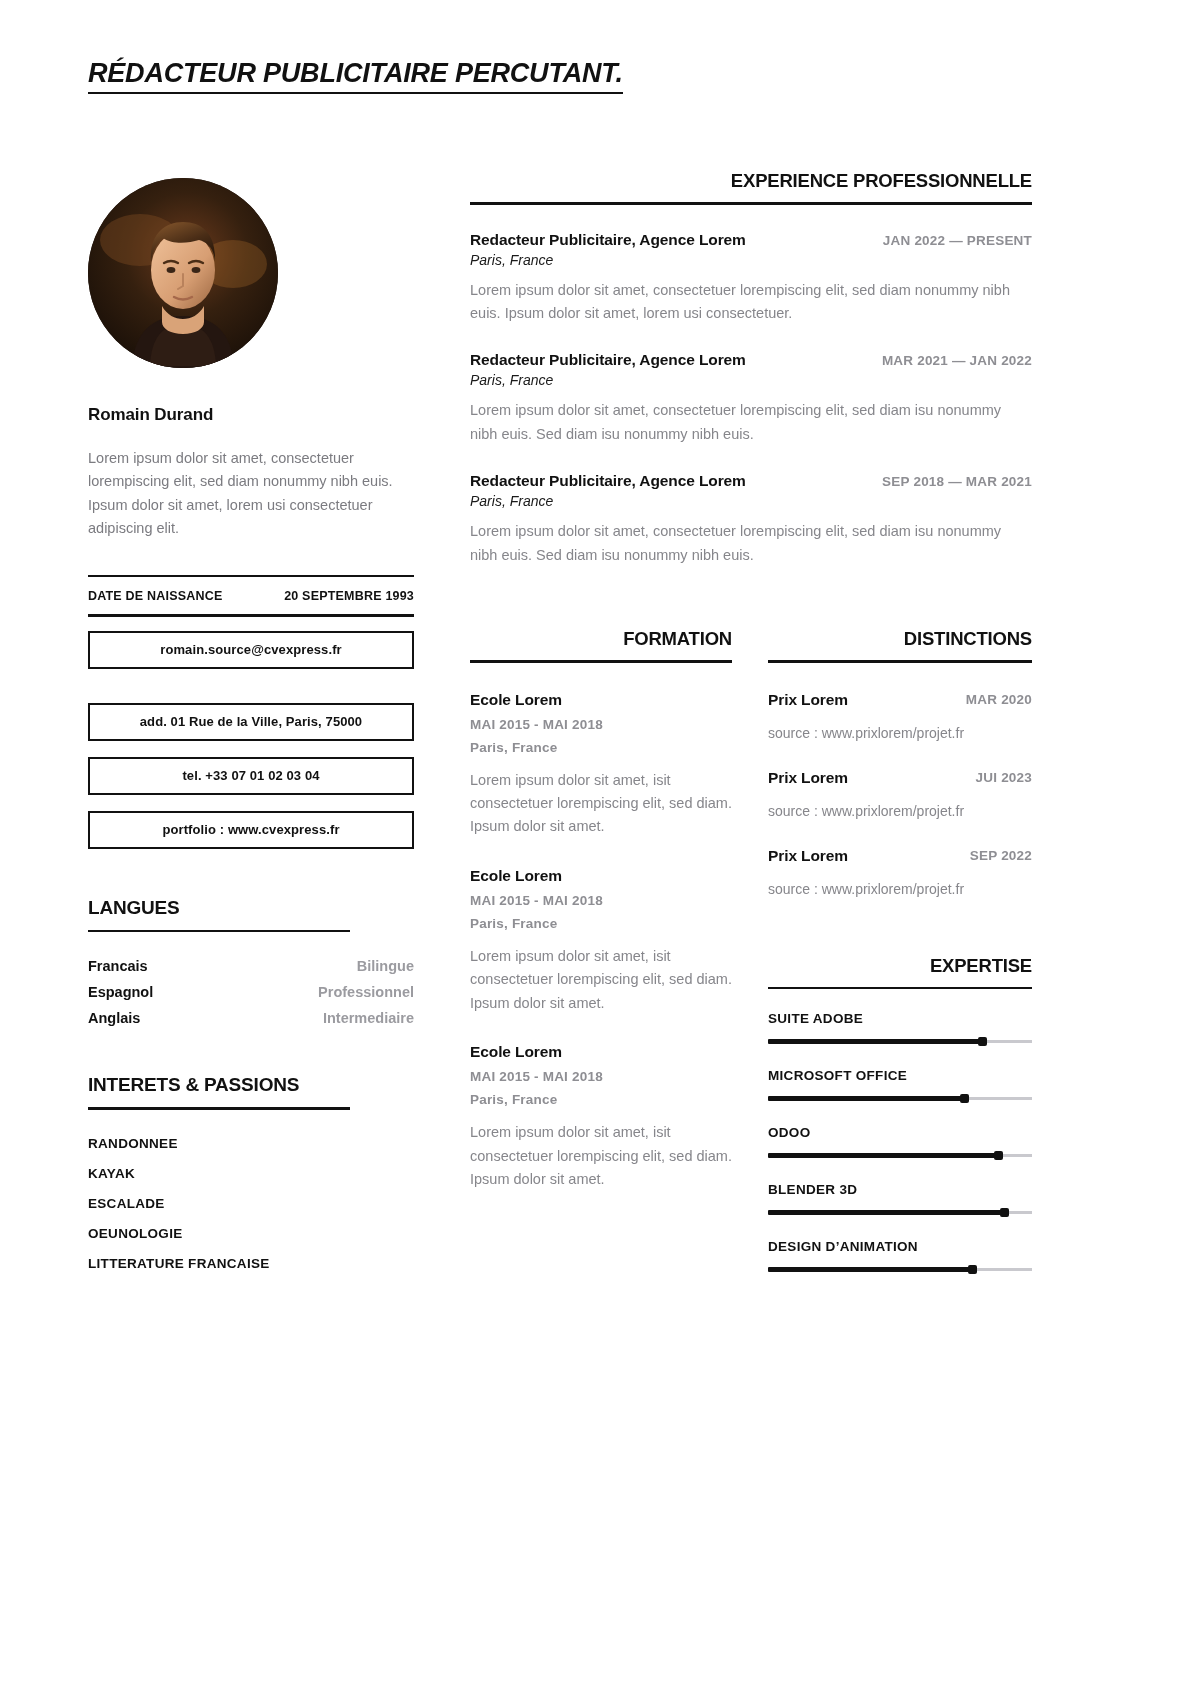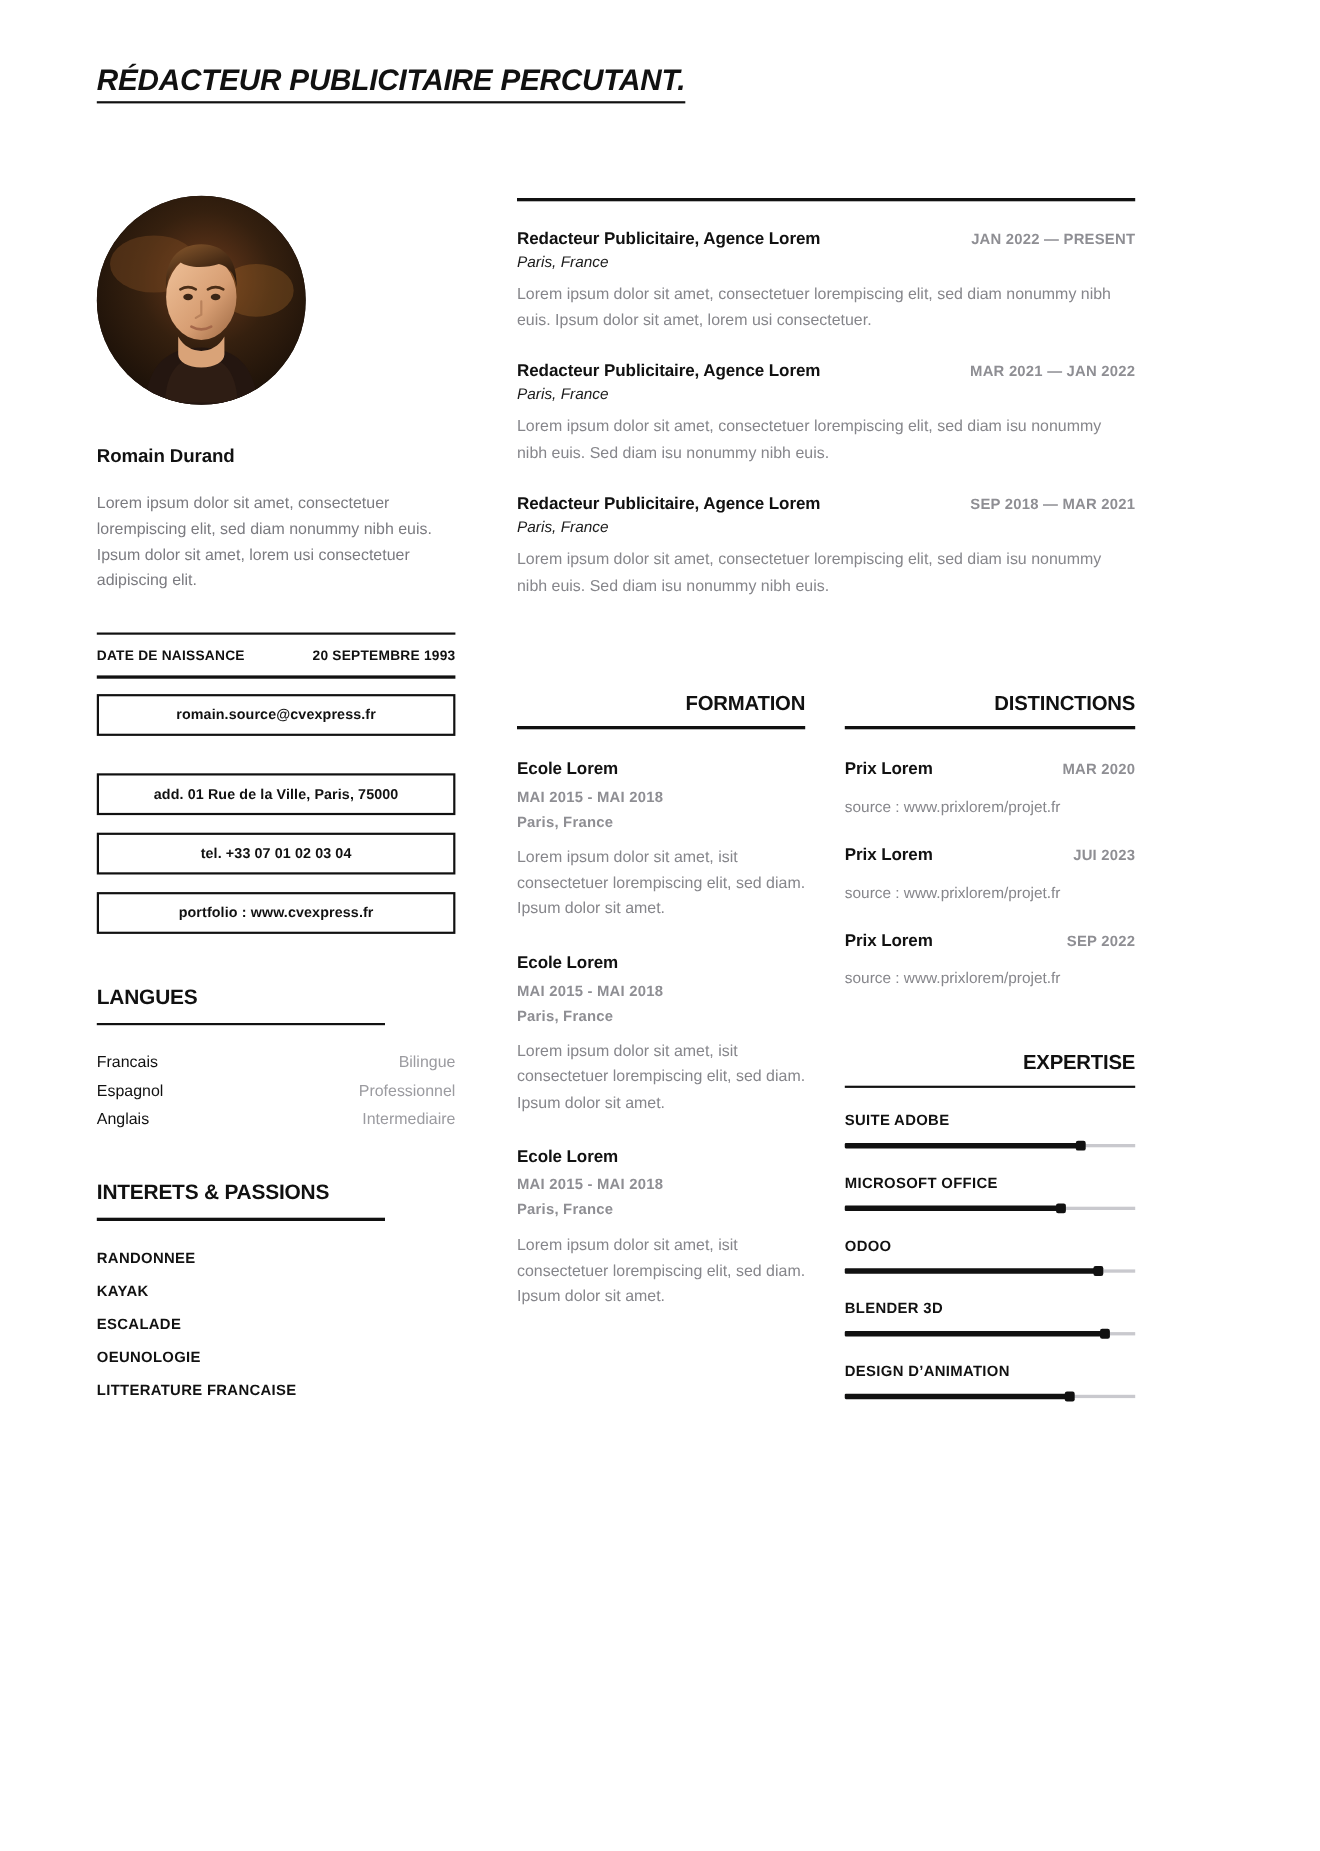--- a/index.html
+++ b/index.html
@@ -57,21 +57,21 @@
   }
   .contact-box.first { margin-top: 14px; }
 
   .sec-head-left { margin-top: 48px; }
   .sec-title-l { font-size: 19px; font-weight: 700; letter-spacing: -0.2px; }
   .rule-l { height: 2.5px; background: #111; margin-top: 11px; width: 262px; }
 
   .lang-list { margin-top: 26px; }
   .lang-row {
     display: flex; justify-content: space-between; align-items: flex-end;
-    font-size: 14.5px; font-weight: 400; margin-bottom: 10px;
+    font-size: 14.5px; font-weight: 700; margin-bottom: 10px;
   }
   .lang-name { color: #111; }
   .lang-level { color: #9b9ba0; }
 
   .interest-list { margin-top: 26px; }
   .interest-item {
     font-size: 13.5px; font-weight: 700; letter-spacing: 0.3px;
     margin-bottom: 15px; color: #111;
   }
 
@@ -211,20 +211,21 @@
         <div class="interest-item">RANDONNEE</div>
         <div class="interest-item">KAYAK</div>
         <div class="interest-item">ESCALADE</div>
         <div class="interest-item">OEUNOLOGIE</div>
         <div class="interest-item">LITTERATURE FRANCAISE</div>
       </div>
     </div>
   </div>
 
   <div class="right">
+    <div class="sec-title-r">EXPERIENCE PROFESSIONNELLE</div>
     <div class="rule-r"></div>
 
     <div class="job">
       <div class="job-top">
         <span class="job-title">Redacteur Publicitaire, Agence Lorem</span>
         <span class="job-date">JAN 2022 — PRESENT</span>
       </div>
       <div class="job-loc">Paris, France</div>
       <div class="job-desc">Lorem ipsum dolor sit amet, consectetuer lorempiscing elit, sed diam nonummy nibh euis. Ipsum dolor sit amet, lorem usi consectetuer.</div>
     </div>

